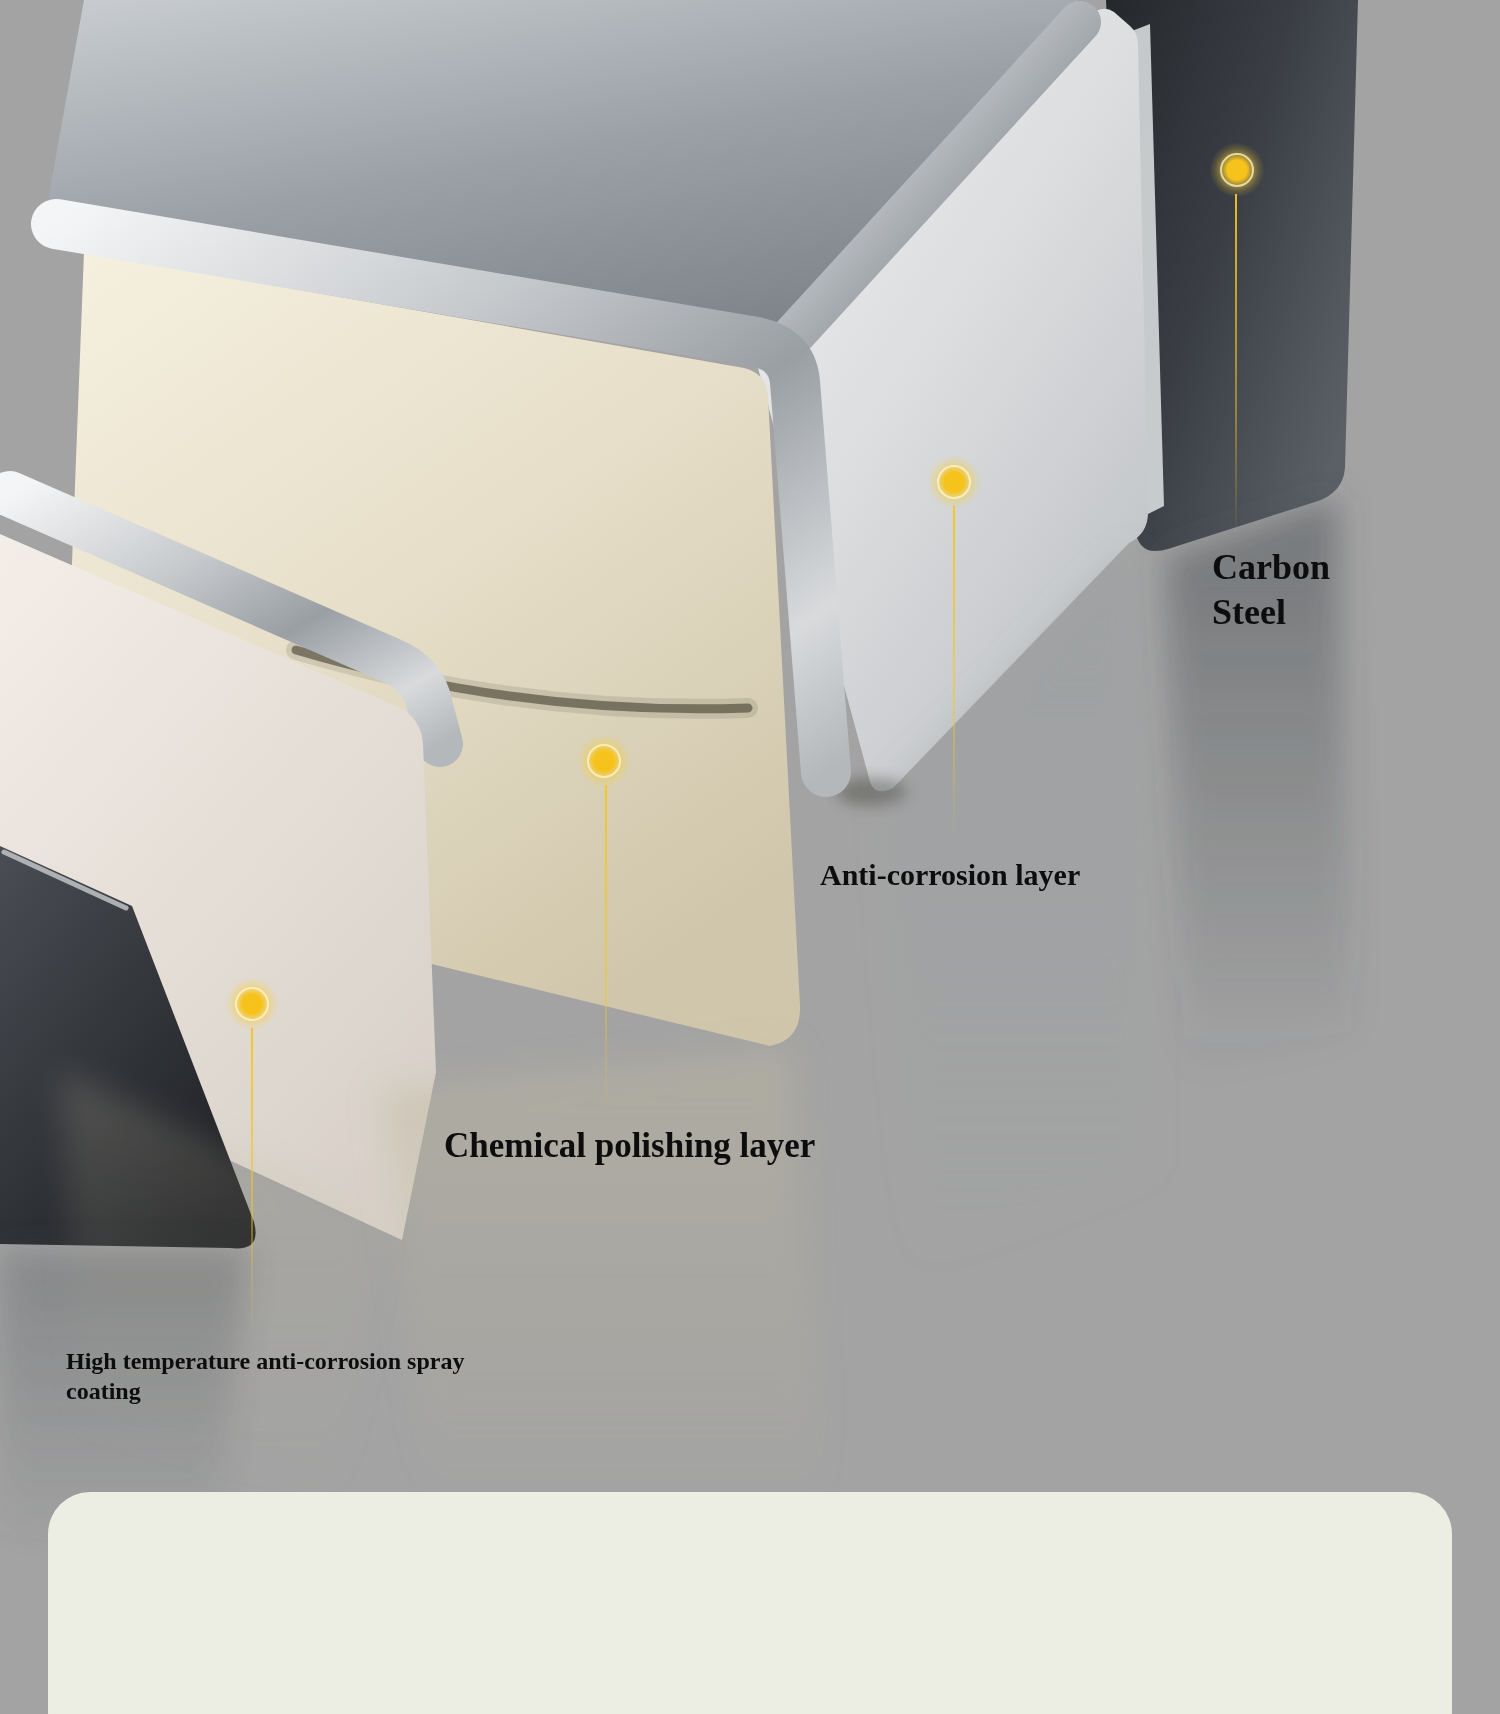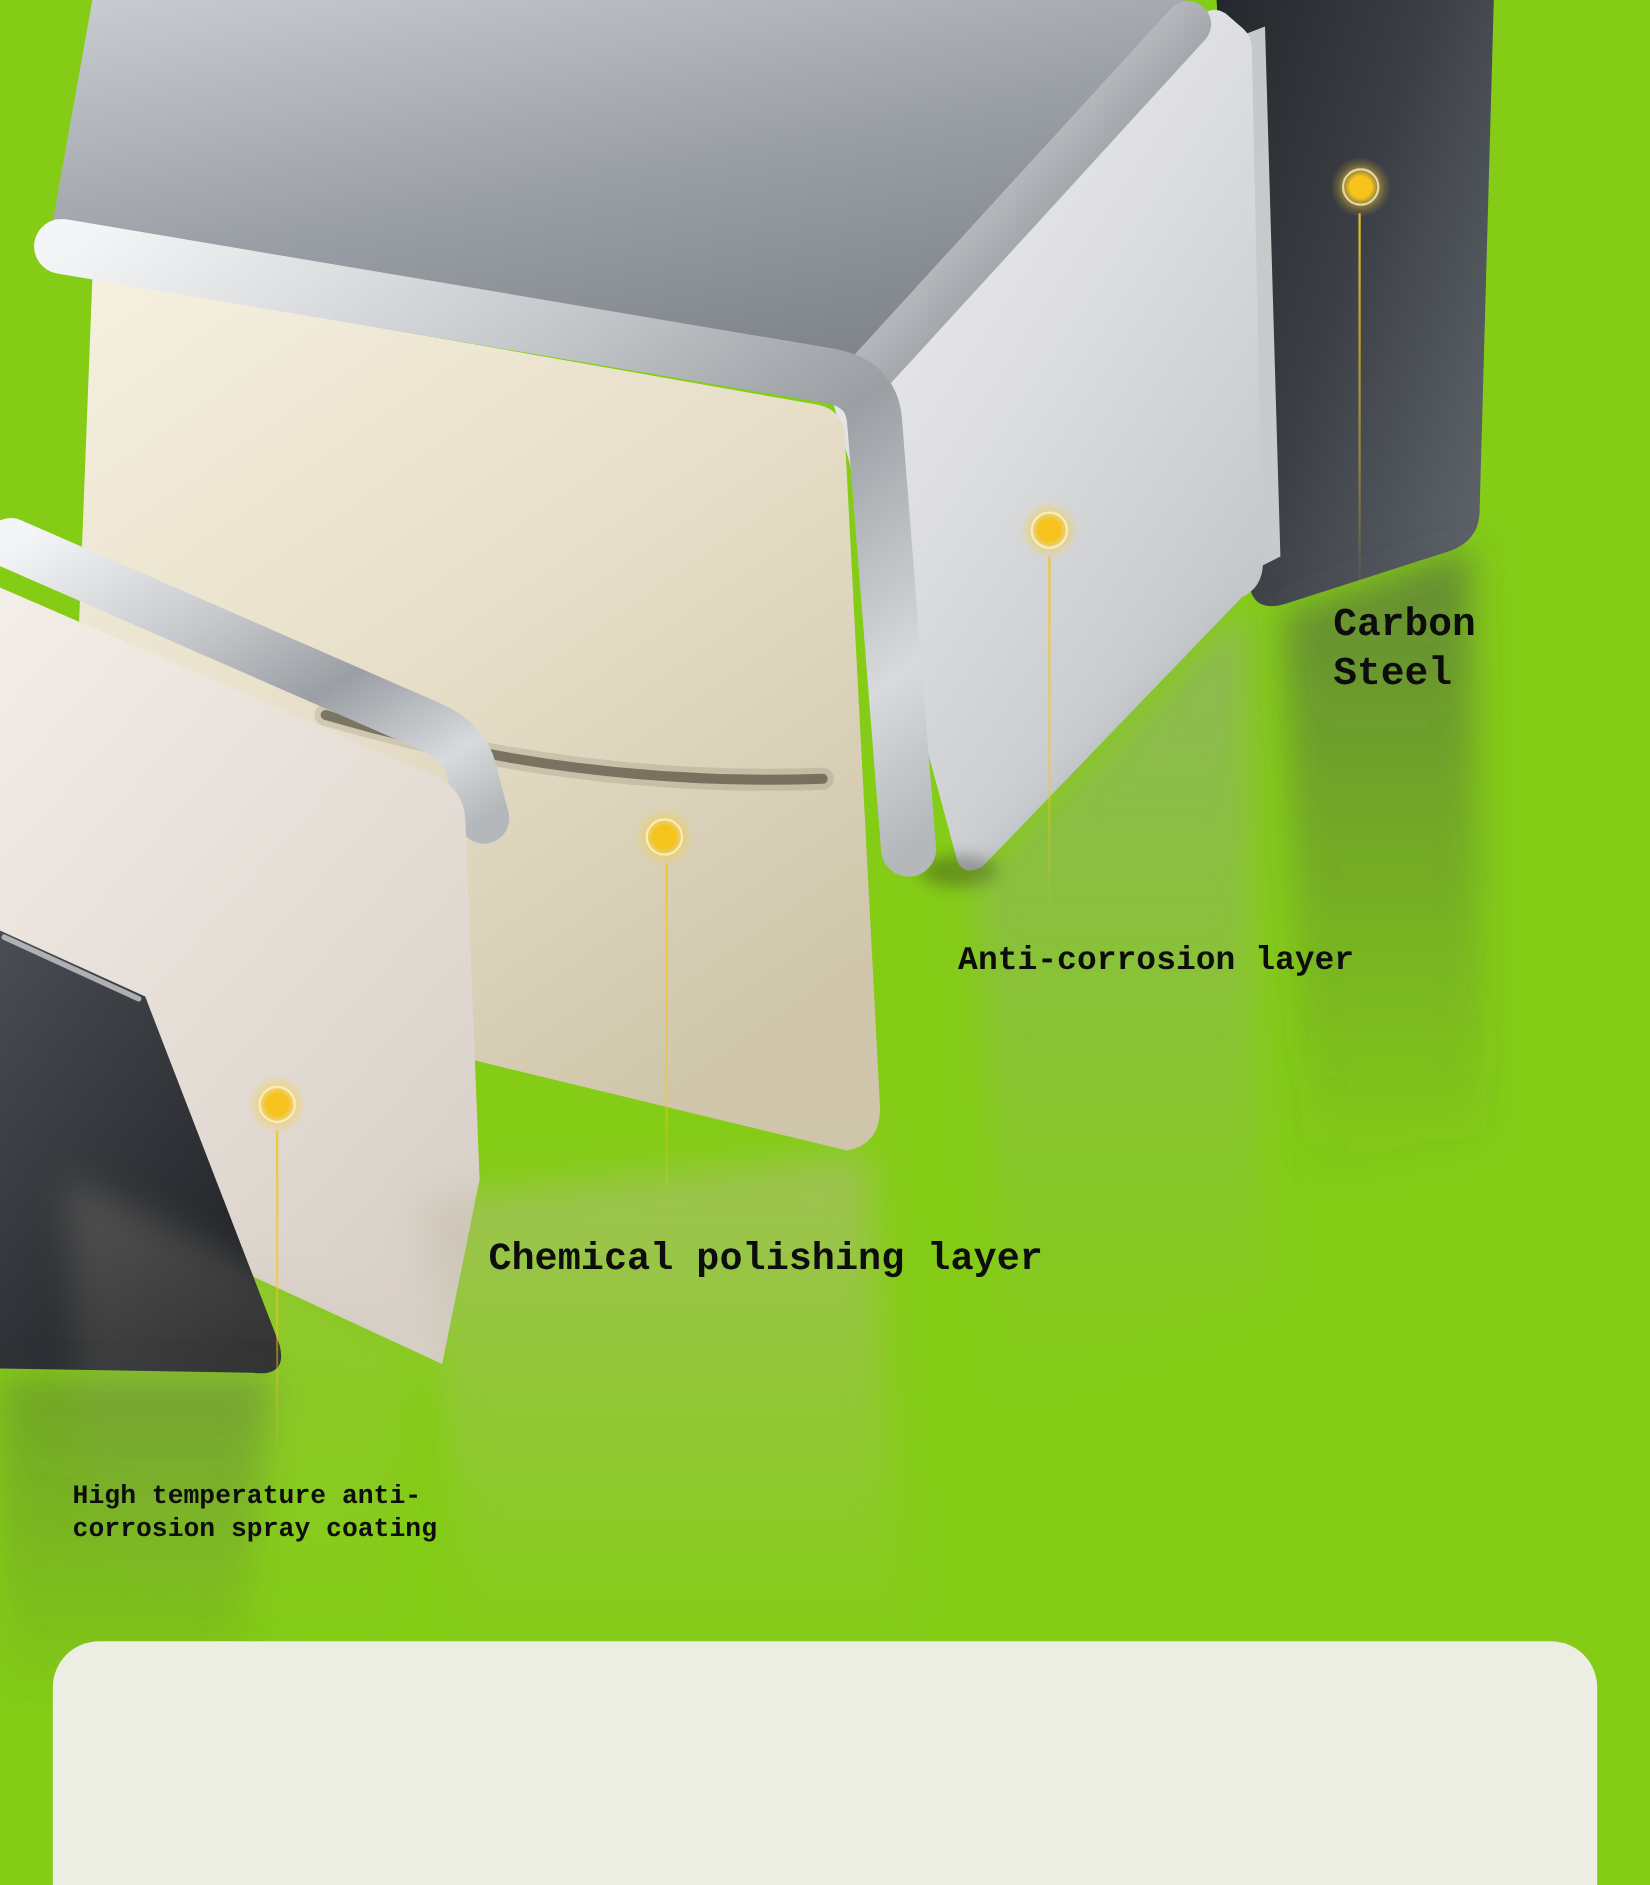--- a/index.html
+++ b/index.html
@@ -1,22 +1,22 @@
 <!DOCTYPE html>
 <html><head>
 <meta charset="utf-8">
 <style>
   html, body { margin: 0; padding: 0; background: #ffffff; }
   .canvas {
     position: relative;
     width: 1500px;
     height: 1714px;
-    background: #84cc16;
+    background: #a3a3a3;
     overflow: hidden;
-    font-family: Liberation Mono, monospace;
+    font-family: Liberation Serif, serif;
   }
   .scene { position: absolute; inset: 0; }
 
   .callout { position: absolute; left: 0; top: 0; width: 0; height: 0; }
 
   .dot {
     position: absolute;
     width: 54px; height: 54px;
     border-radius: 50%;
     transform: translate(-50%, -50%);
@@ -154,21 +154,21 @@
 
   <div class="callout">
     <span class="dot" style="left:1237px; top:170px"></span>
     <span class="line" style="left:1236px; top:194px; height:344px"></span>
     <div class="label" style="left:1212px; top:545px; width:170px; font-size:36px">Carbon Steel</div>
   </div>
 
   <div class="callout">
     <span class="dot" style="left:954px; top:482px"></span>
     <span class="line" style="left:954px; top:506px; height:334px"></span>
-    <div class="label nowrap" style="left:871px; top:856px; font-size:30px">Anti-corrosion layer</div>
+    <div class="label nowrap" style="left:820px; top:856px; font-size:30px">Anti-corrosion layer</div>
   </div>
 
   <div class="callout">
     <span class="dot" style="left:604px; top:761px"></span>
     <span class="line" style="left:606px; top:785px; height:325px"></span>
     <div class="label nowrap" style="left:444px; top:1124px; font-size:35px">Chemical polishing layer</div>
   </div>
 
   <div class="callout">
     <span class="dot" style="left:252px; top:1004px"></span>

